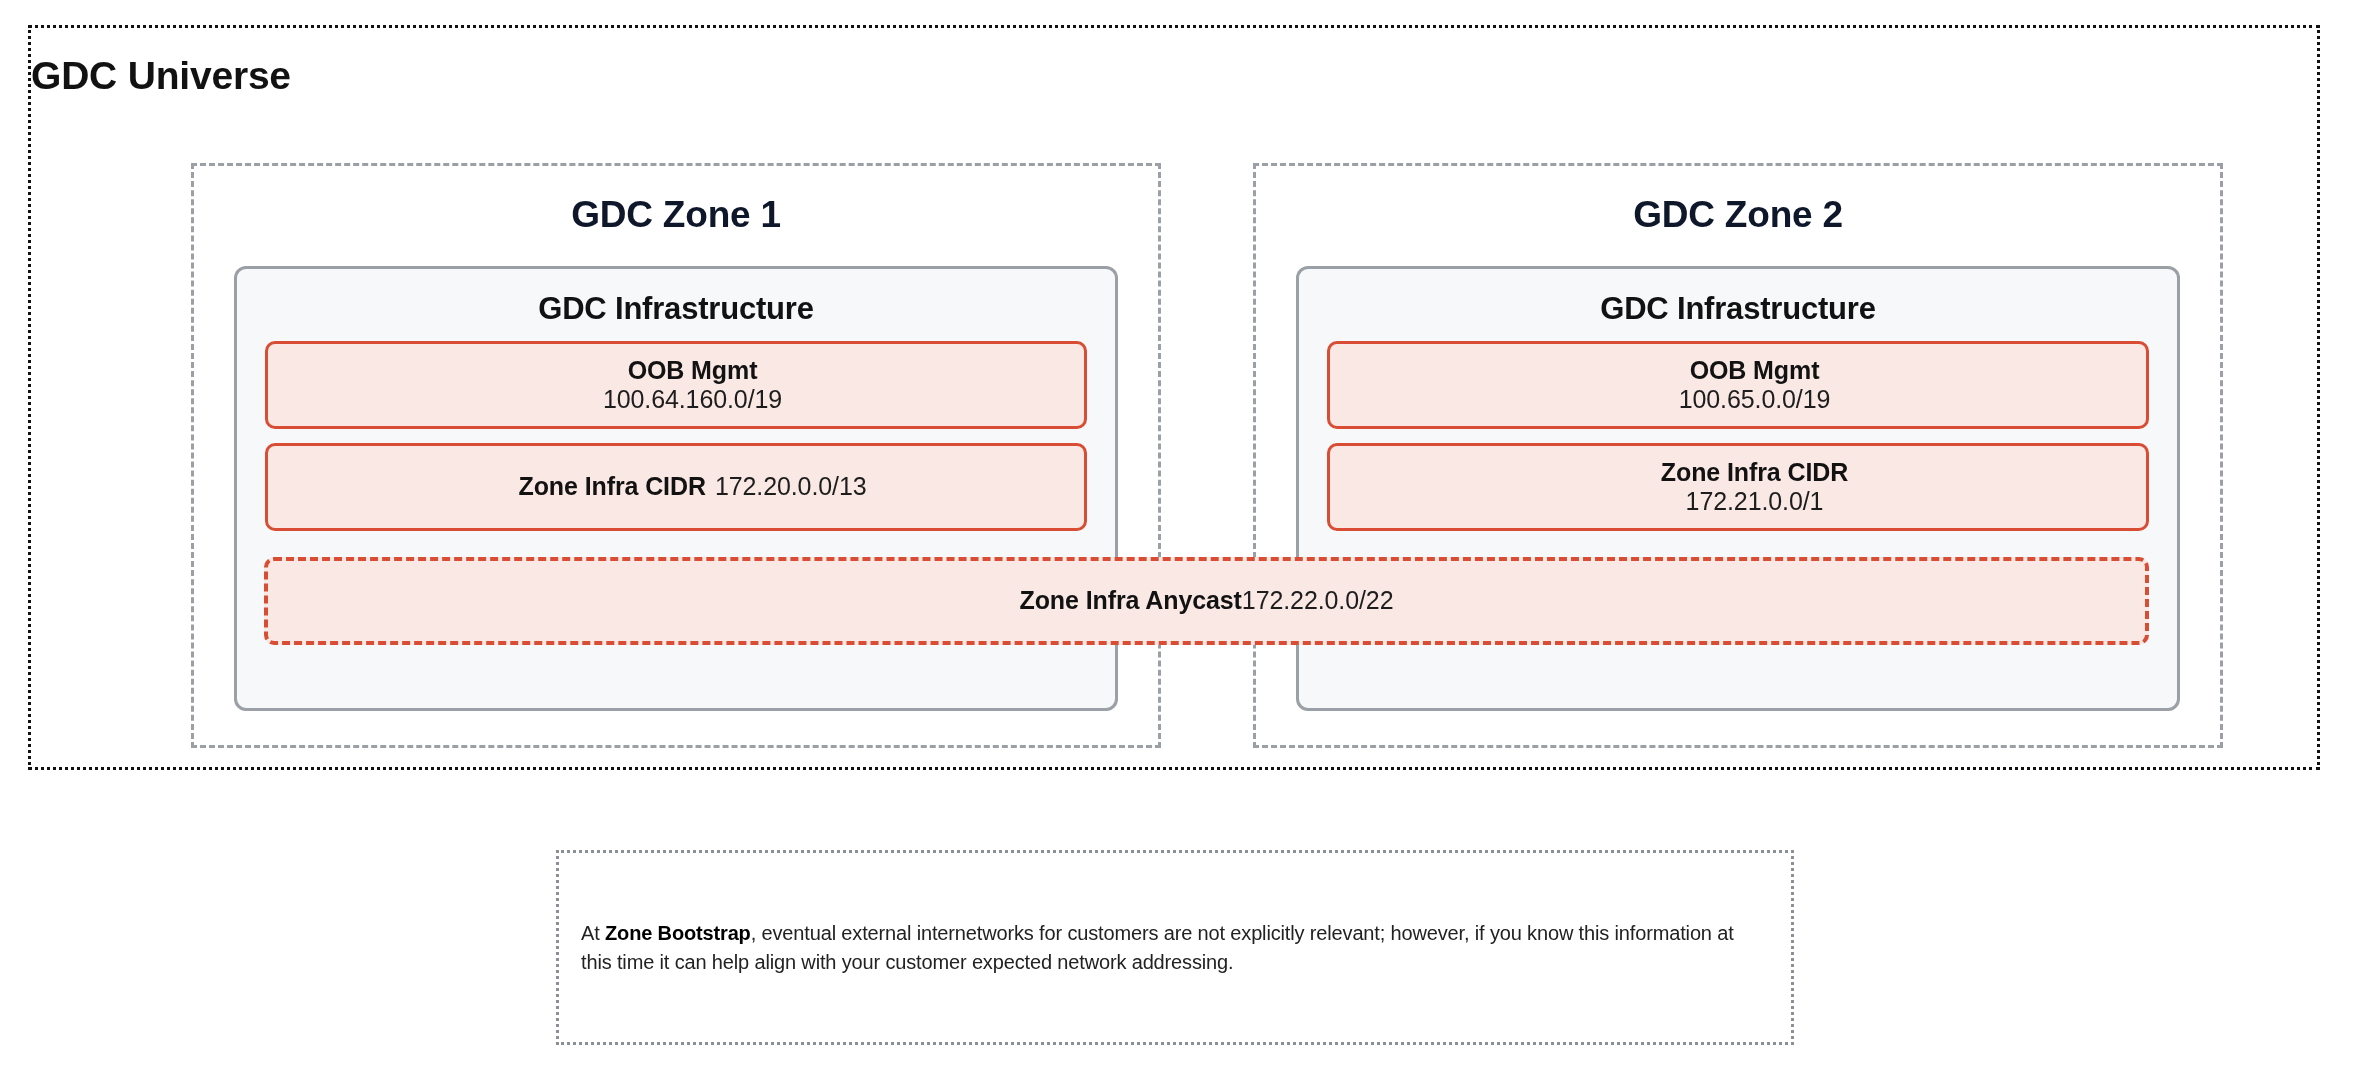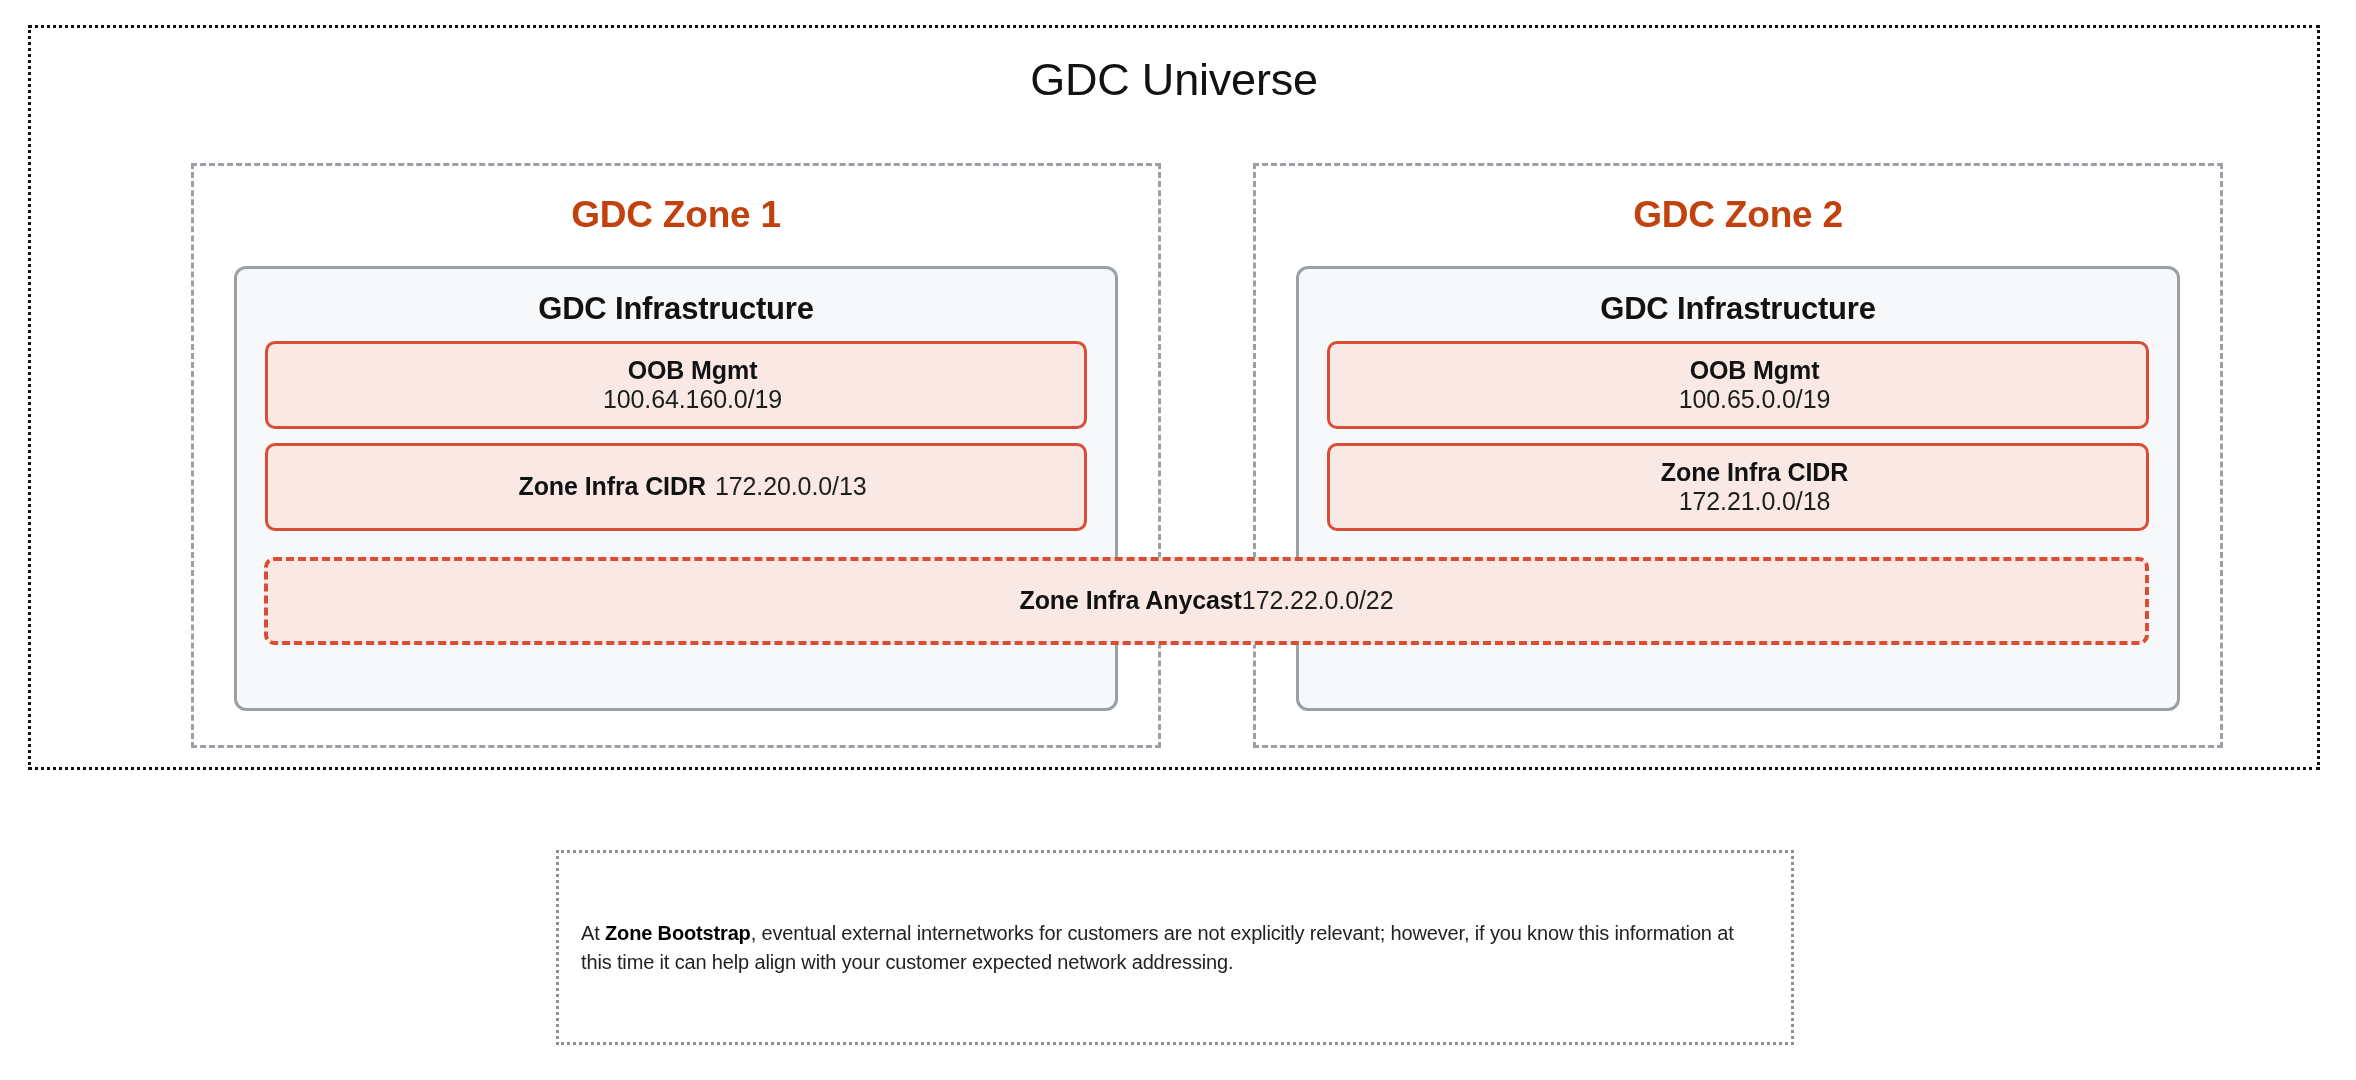--- a/index.html
+++ b/index.html
@@ -26,23 +26,22 @@
     height: 745px;
     border: 3px dotted #111111;
     box-sizing: border-box;
     background: #ffffff;
   }
   .universe-title {
     position: absolute;
     left: 0;
     top: 26px;
     width: 100%;
-    text-align: center;
-    font-size: 45px;
-    font-weight: 400;
+    font-size: 39px;
+    font-weight: 700;
     letter-spacing: -0.2px;
     color: #121212;
   }
 
   
   .zone {
     position: absolute;
     top: 135px;
     height: 585px;
     border: 3px dashed #9aa0a6;
@@ -54,21 +53,21 @@
 
   .zone-title {
     position: absolute;
     left: 0;
     top: 28px;
     width: 100%;
     text-align: center;
     font-size: 37px;
     font-weight: 700;
     letter-spacing: -0.2px;
-    color: #c2410c;
+    color: #0f172a;
   }
 
   
   .infra {
     position: absolute;
     top: 100px;
     left: 40px;
     right: 40px;
     height: 445px;
     border: 3px solid #9aa0a6;
@@ -204,21 +203,21 @@
     <div class="infra">
       <div class="infra-title">GDC Infrastructure</div>
 
       <div class="cidr-box oob">
         <div class="cidr-label">OOB Mgmt</div>
         <div class="cidr-value">100.65.0.0/19</div>
       </div>
 
       <div class="cidr-box infra-cidr">
         <div class="cidr-label">Zone Infra CIDR</div>
-        <div class="cidr-value">172.21.0.0/18</div>
+        <div class="cidr-value">172.21.0.0/1</div>
       </div>
     </div>
   </div>
 
   <div class="anycast">
     <div class="cidr-label">Zone Infra Anycast</div>
     <div class="cidr-value">172.22.0.0/22</div>
   </div>
 
 </div>

